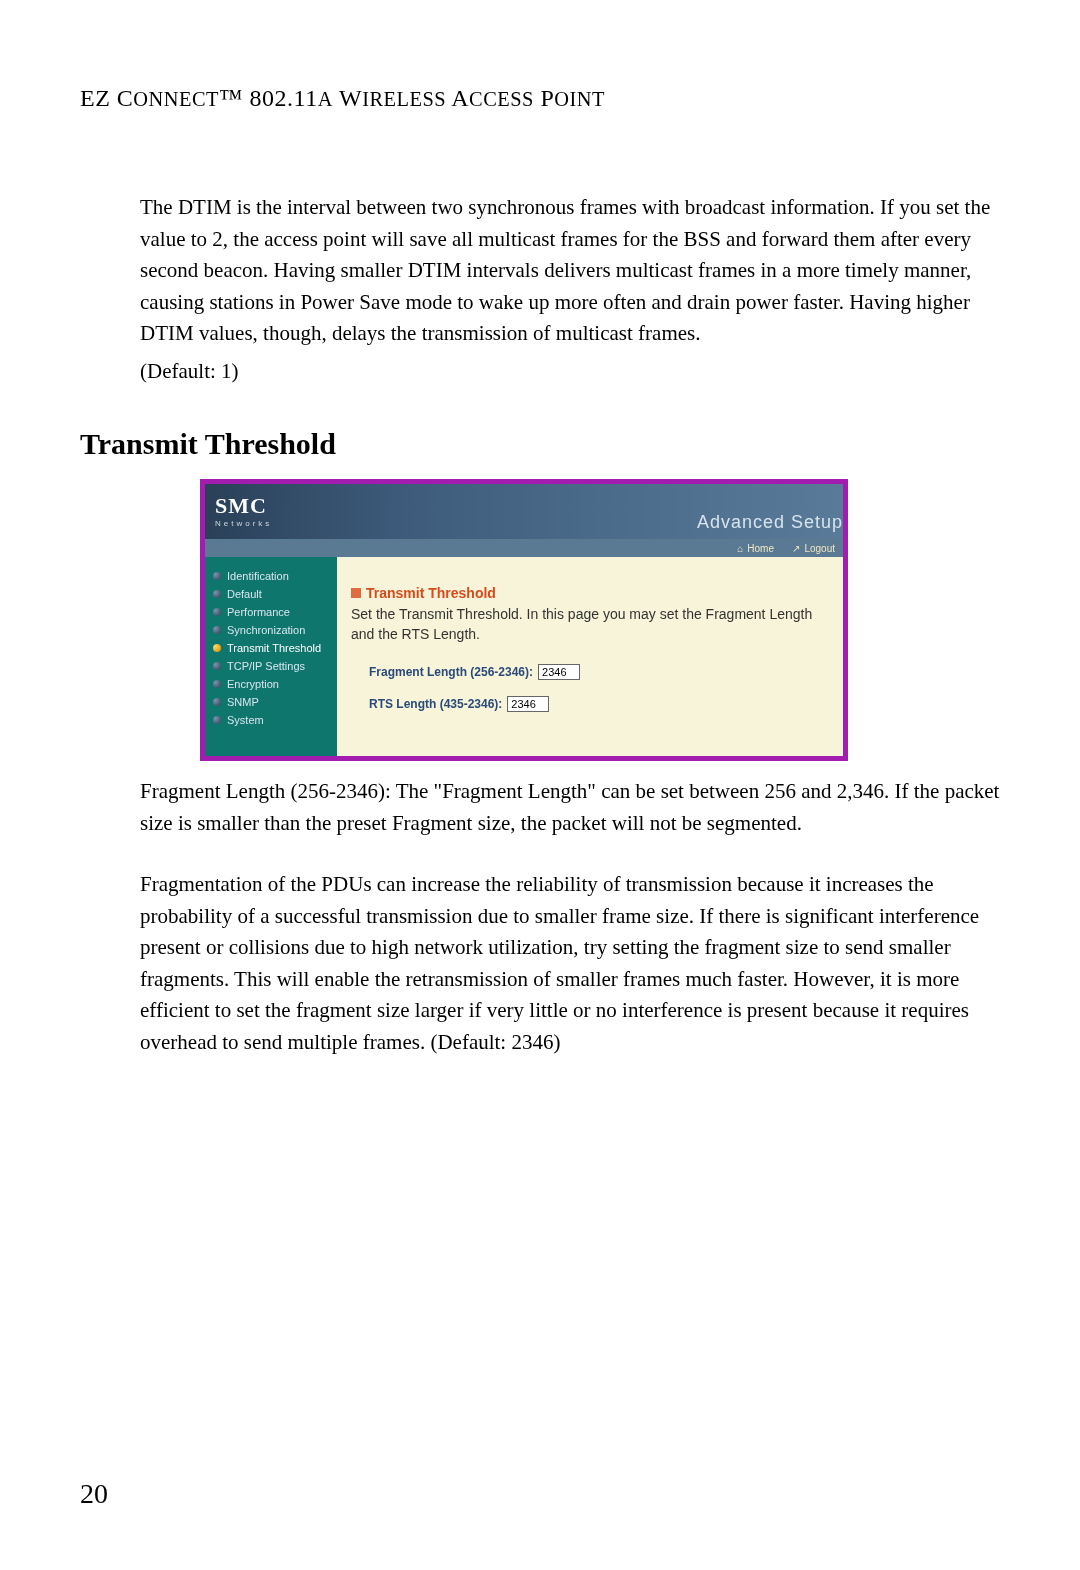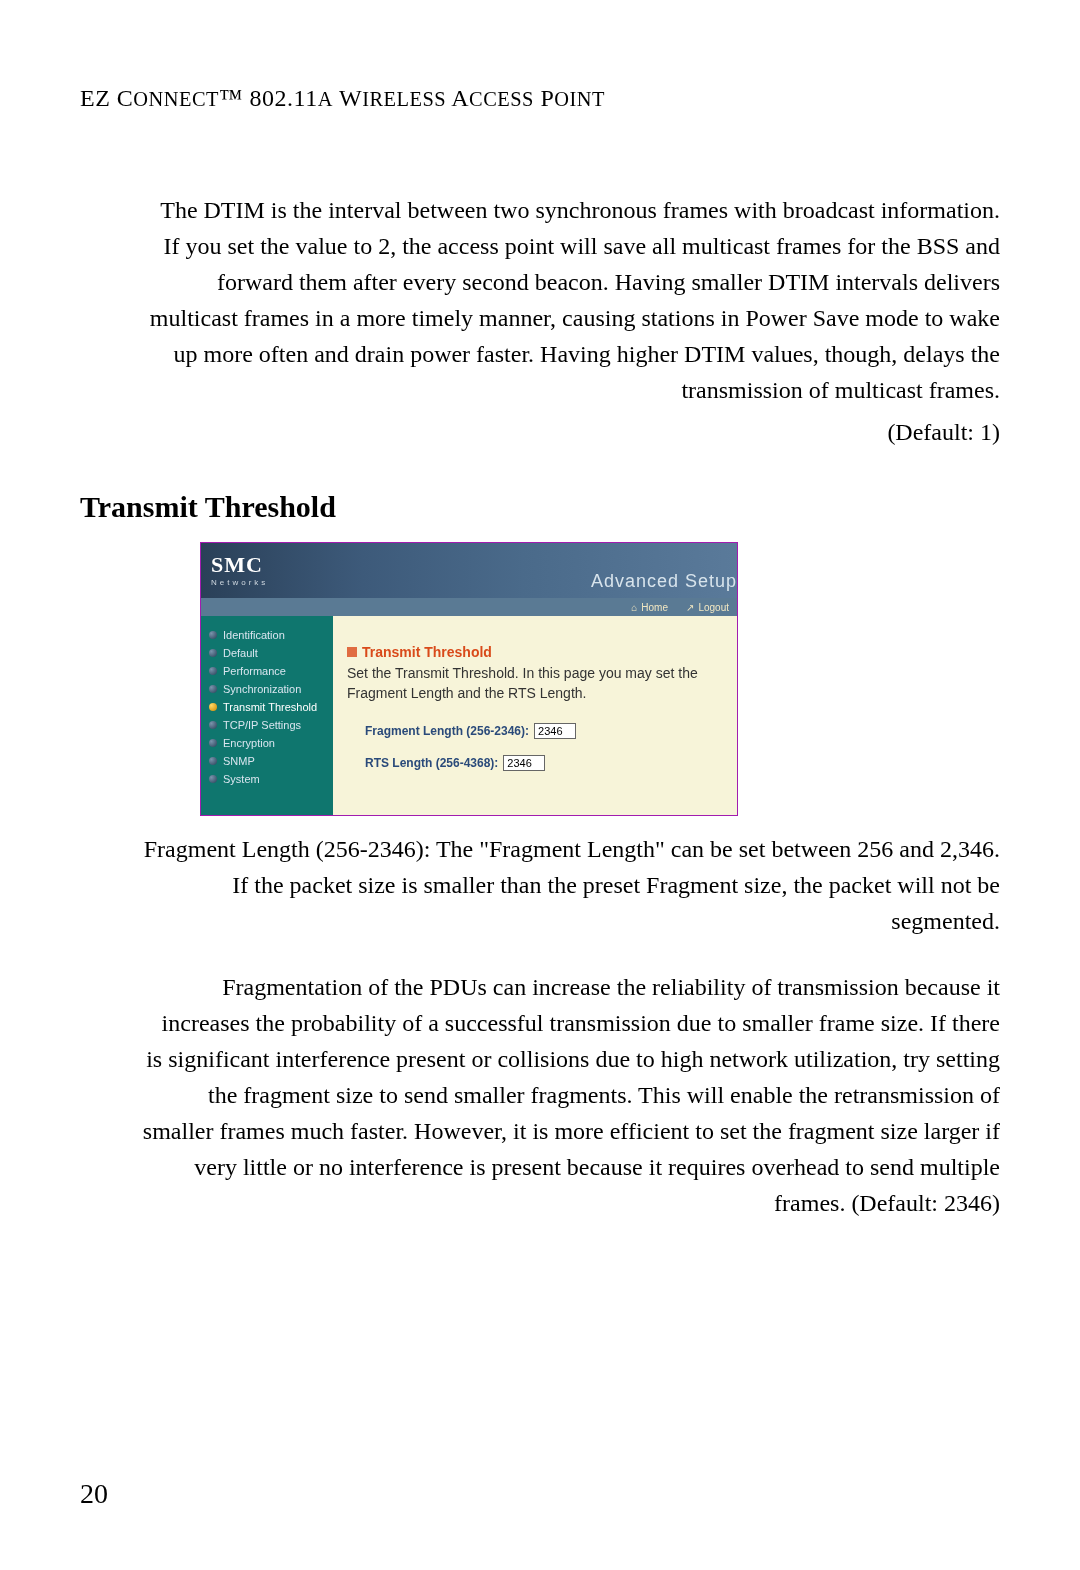--- a/index.html
+++ b/index.html
@@ -21,36 +21,35 @@
   .header-title {
     font-size: 24px;
     font-variant: small-caps;
     letter-spacing: 0.5px;
     margin-bottom: 80px;
   }
   .body-content {
     padding-left: 60px;
   }
   .paragraph {
-    font-size: 24px;
+    font-size: 21px;
     line-height: 1.5;
     margin-bottom: 6px;
-    text-align: right;
   }
   .section-heading {
     font-size: 30px;
     font-weight: bold;
     margin-top: 40px;
     margin-bottom: 18px;
   }
   .screenshot {
-    width: 538px;
+    width: 648px;
     margin-left: 60px;
     margin-bottom: 3px;
-    border: 1px solid #a21caf;
+    border: 5px solid #a21caf;
     font-family: Tahoma, Verdana, Arial, sans-serif;
   }
   .ss-header {
     display: flex;
     align-items: stretch;
     height: 55px;
     background: linear-gradient(to right, #2a4058 0%, #3d5a7a 30%, #4a6a8a 60%, #5a7a9a 100%);
     position: relative;
     overflow: hidden;
   }
@@ -273,21 +272,21 @@
           <div class="ss-section-title">
             <span class="ss-section-icon"></span>
             <span>Transmit Threshold</span>
           </div>
           <div class="ss-desc">Set the Transmit Threshold. In this page you may set the Fragment Length and the RTS Length.</div>
           <div class="ss-field">
             <span class="ss-field-label">Fragment Length (256-2346):</span>
             <input type="text" class="ss-field-input" value="2346" style="">
           </div>
           <div class="ss-field">
-            <span class="ss-field-label">RTS Length (256-4368):</span>
+            <span class="ss-field-label">RTS Length (435-2346):</span>
             <input type="text" class="ss-field-input" value="2346" style="">
           </div>
         </div>
       </div>
     </div>
 
     <div class="para-block">
       <p class="paragraph">
         <span class="italic-lead">Fragment Length (256-2346)</span><span>: The "Fragment Length" can be set between 256 and 2,346. If the packet size is smaller than the preset Fragment size, the packet will not be segmented.</span>
       </p>

